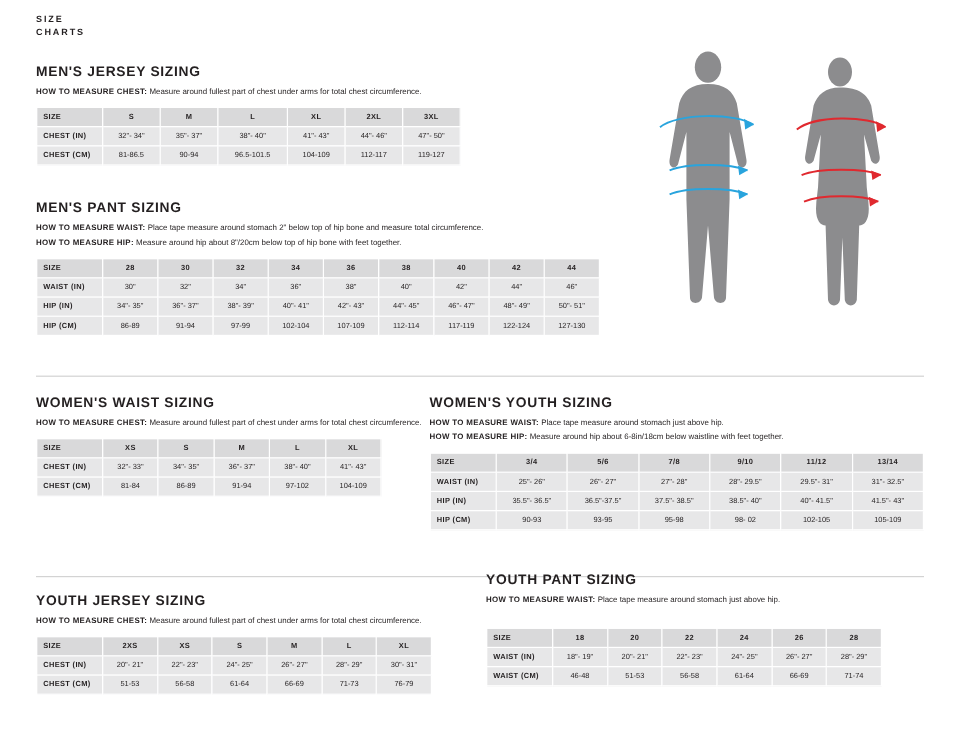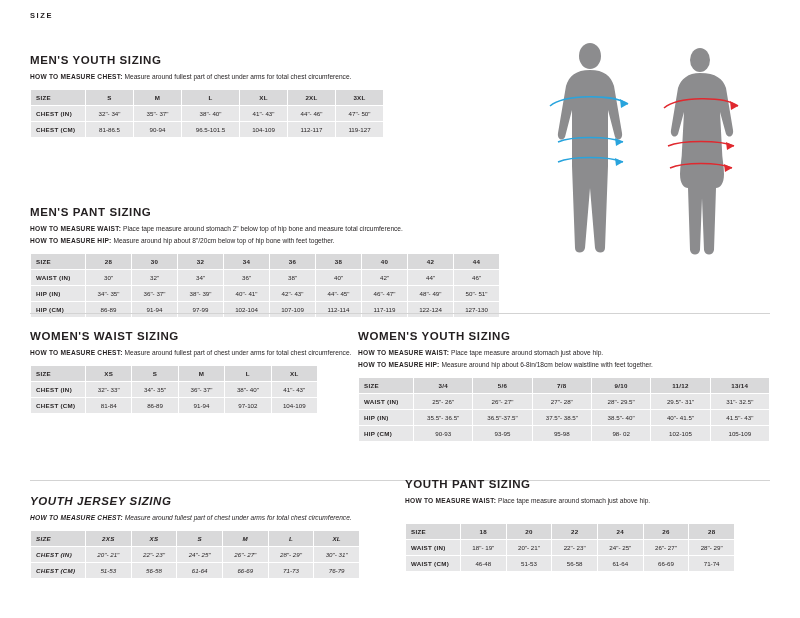--- a/index.html
+++ b/index.html
@@ -42,43 +42,44 @@
     height:15px;
   }
   table.sz tr.head td { background:#d9d9da; font-weight:bold; letter-spacing:0.3px; }
   table.sz td.lbl { text-align:left; font-weight:bold; letter-spacing:0.3px; }
   table.sz tr.head td.lbl { background:#d9d9da; }
 
   
   .block { position:absolute; }
 
   #men-jersey { left:30px; top:44px; width:500px; }
-  #men-pant   { left:30px; top:158px; width:500px;margin-top:38px; }
+  #men-pant   { left:30px; top:158px; width:500px; }
   #rule1 { position:absolute; left:30px; top:303px; width:740px; }
   #women-jersey { left:30px; top:320px; width:330px; }
   #women-pant   { left:358px; top:320px; width:412px; }
   #rule2 { position:absolute; left:30px; top:470px; width:740px; }
-  #youth-jersey { left:30px; top:485px; width:360px;font-style:italic; }
+  #youth-jersey { left:30px; top:485px; width:360px; }
   #youth-pant   { left:405px; top:468px; width:365px; }
 
   .figures { position:absolute; left:528px; top:28px; width:250px; height:260px; }
 
   .tbl-wrap { margin-top:7px; }
 </style>
 </head>
 <body>
 
 <div class="page">
 
   <div class="page-title">
     <div>SIZE</div>
+    <div>CHARTS</div>
   </div>
 
   <div class="block" id="men-jersey">
-    <div class="sec-title">MEN'S YOUTH SIZING</div>
+    <div class="sec-title">MEN'S JERSEY SIZING</div>
     <div class="howto">
       <b>HOW TO MEASURE CHEST:</b><span> Measure around fullest part of chest under arms for total chest circumference.</span>
     </div>
     <div class="tbl-wrap">
       <table class="sz" style="width:345px;">
         <colgroup>
             <col style="width:55px">
             <col style="width:48px">
             <col style="width:48px">
             <col style="width:58px">

